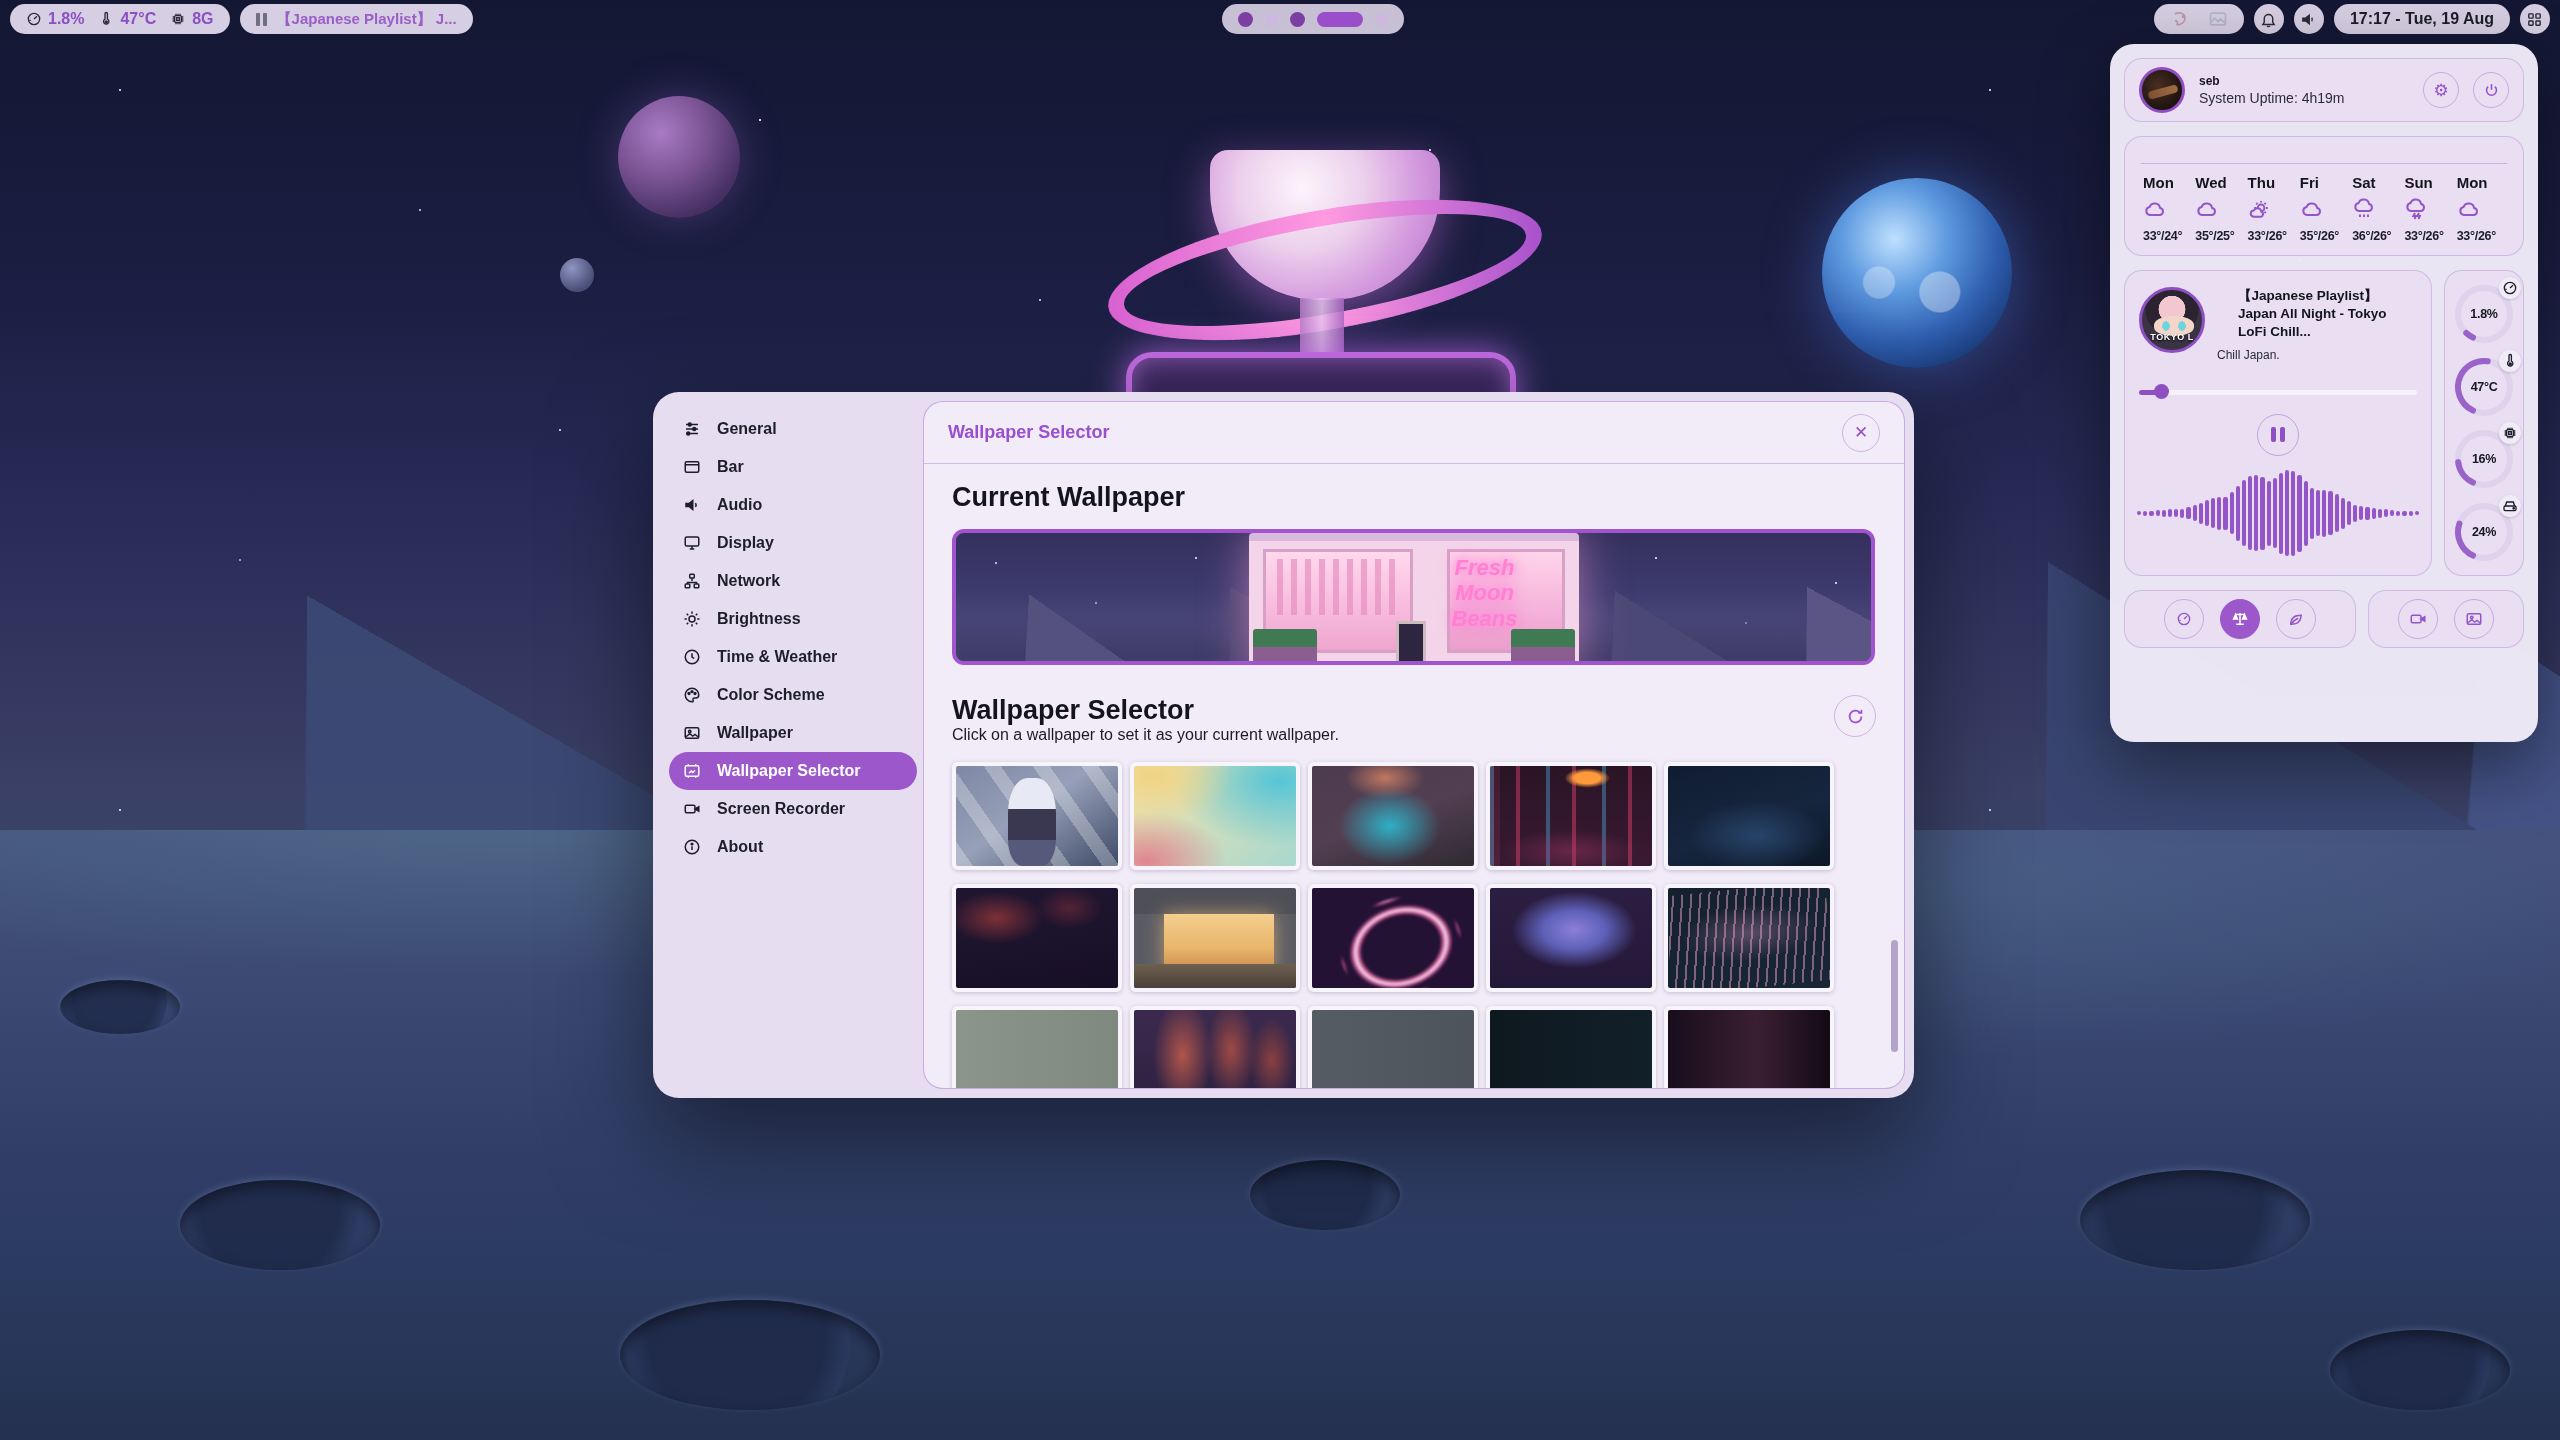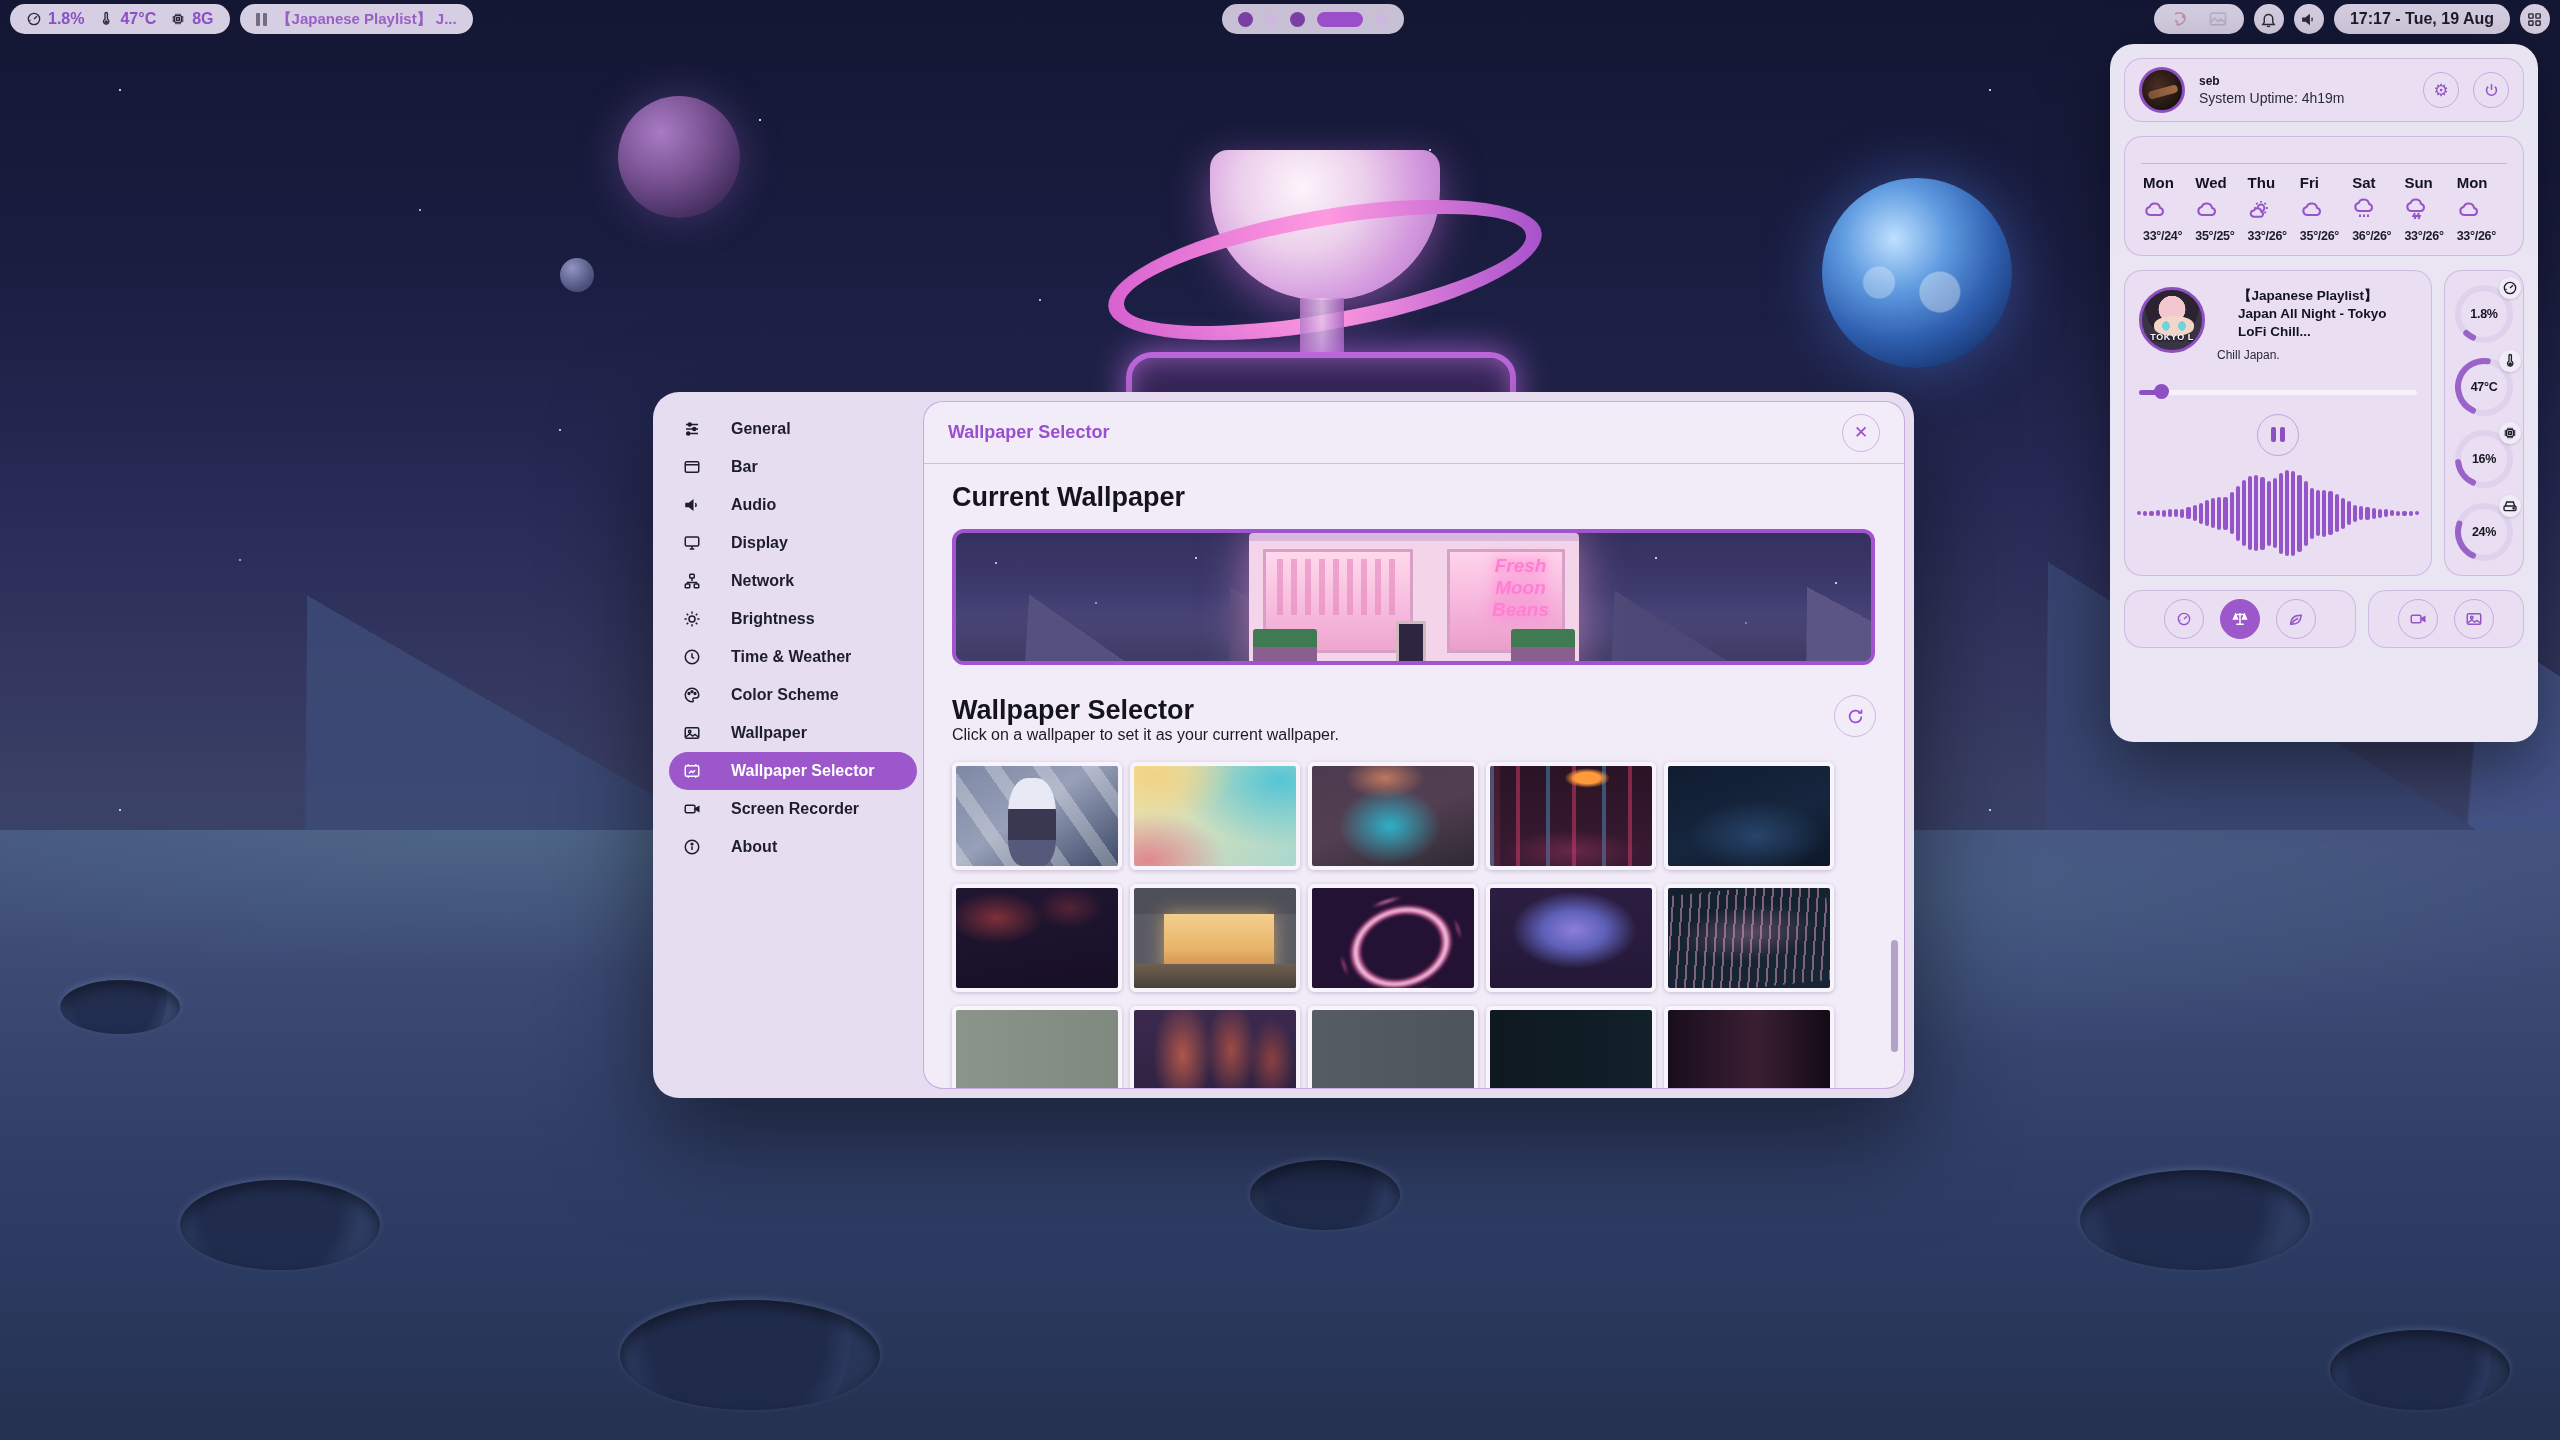--- a/index.html
+++ b/index.html
@@ -79,21 +79,21 @@
   .tray-pill { gap:18px; color:#b9a8c9; }
   .round-ic { width:30px; height:30px; border-radius:50%; background:rgba(231,222,241,.92); display:flex; align-items:center; justify-content:center; color:#2b2b38; }
   .clock-pill { color:#1d1d28; font-weight:700; font-size:16px; }
   .tray-glyph { display:flex; opacity:.55; color:#b0697c; }
   .tray-glyph.img { color:#9aa0b8; }
 
   
   .win { position:absolute; left:653px; top:392px; width:1261px; height:706px; border-radius:26px;
     background:#e6ddf0; box-shadow:0 40px 100px rgba(0,0,0,.5); }
   .sidebar { position:absolute; left:16px; top:18px; width:248px; }
-  .side-item { display:flex; align-items:center; gap:30px; height:38px; border-radius:19px; padding:0 14px; color:#1e1e2a; font-weight:700; font-size:16px; cursor:pointer;text-align:center; }
+  .side-item { display:flex; align-items:center; gap:16px; height:38px; border-radius:19px; padding:0 14px; color:#1e1e2a; font-weight:700; font-size:16px; cursor:pointer;text-align:center; }
   .side-item .ic { display:flex; color:#1e1e2a; }
   .side-item.sel { background:#9c57cb; color:#fff; }
   .side-item.sel .ic { color:#fff; }
   .content { position:absolute; left:270px; top:9px; right:9px; bottom:9px; border-radius:20px;
     background:#f2ecf8; border:1px solid rgba(150,90,190,.45); overflow:hidden; }
   .content-header { height:62px; display:flex; align-items:center; justify-content:space-between; padding:0 24px; border-bottom:1px solid rgba(150,100,190,.35); }
   .content-title { color:#9a4ed0; font-weight:700; font-size:18px; }
   .close-btn { width:38px; height:38px; border-radius:50%; border:1px solid rgba(150,100,190,.4); color:#9a4ed0; display:flex; align-items:center; justify-content:center; font-size:17px; cursor:pointer; background:transparent; }
   .content-body { position:relative; padding:18px 28px 0; }
   .h2 { color:#14141e; font-weight:700; font-size:27px; }
@@ -106,21 +106,21 @@
     background:conic-gradient(from 125deg at 8% 10%, #55517f 0 58deg, transparent 59deg),
                conic-gradient(from 120deg at 30% 0%, #47436f 0 60deg, transparent 61deg),
                conic-gradient(from 122deg at 72% 5%, #4c4876 0 60deg, transparent 61deg),
                conic-gradient(from 118deg at 93% 0%, #5a5584 0 62deg, transparent 63deg),
                linear-gradient(180deg, transparent 30%, #3f3c68 90%); }
   .preview .cafe { position:absolute; left:50%; transform:translateX(-50%); top:0; width:330px; height:136px;
     background:linear-gradient(180deg,#d9b8dd 0 8px, #f3d4e8 8px);
     box-shadow:0 0 46px rgba(255,160,220,.55); border-radius:4px; }
   .preview .cafe .glassL { position:absolute; left:14px; top:16px; width:150px; height:104px; background:linear-gradient(180deg,#ffd9ec,#f7b9dd 60%,#eea6cf); border:3px solid #d8a0c8; }
   .preview .cafe .glassR { position:absolute; right:14px; top:16px; width:118px; height:104px; background:linear-gradient(180deg,#ffd4ea,#f5b2da 60%,#ea9fca); border:3px solid #d8a0c8; }
-  .preview .neon { position:absolute; right:8px; top:22px; width:100px; text-align:center; font-style:italic; font-weight:700; font-size:19px; line-height:1.15; color:#ff7fd0; text-shadow:0 0 8px #ff9ae0,0 0 16px #ff6cc8; }
+  .preview .neon { position:absolute; right:44px; top:22px; width:100px; text-align:center; font-style:italic; font-weight:700; font-size:22px; line-height:1.15; color:#ff7fd0; text-shadow:0 0 8px #ff9ae0,0 0 16px #ff6cc8; }
   .preview .shelf { position:absolute; left:28px; top:26px; width:120px; height:56px;
     background:repeating-linear-gradient(90deg,#e78fc0 0 6px, transparent 6px 14px); opacity:.7; }
   .preview .planter { position:absolute; bottom:0; width:64px; height:40px; background:linear-gradient(180deg,#3f7a52 0 45%, #8a5f8f 45%); border-radius:3px; }
   .preview .menu-board { position:absolute; left:50%; transform:translateX(-18px); bottom:0; width:30px; height:48px; background:#2e2640; border:3px solid #cbb; }
 
   .selector-head { margin-top:30px; display:flex; align-items:flex-start; justify-content:space-between; }
   .refresh-btn { width:42px; height:42px; border-radius:50%; border:1px solid rgba(150,100,190,.4); color:#9a4ed0; display:flex; align-items:center; justify-content:center; cursor:pointer; background:transparent; }
   .subtitle { margin-top:0; color:#1a1a26; font-size:16px; }
   .grid { margin-top:18px; display:grid; grid-template-columns:repeat(5,170px); gap:14px 8px; }
   .thumb { width:170px; height:108px; border-radius:6px; border:4px solid #f8f4fc; box-shadow:0 1px 4px rgba(60,30,90,.25); cursor:pointer; background-color:#333; background-size:cover; position:relative; overflow:hidden; }

